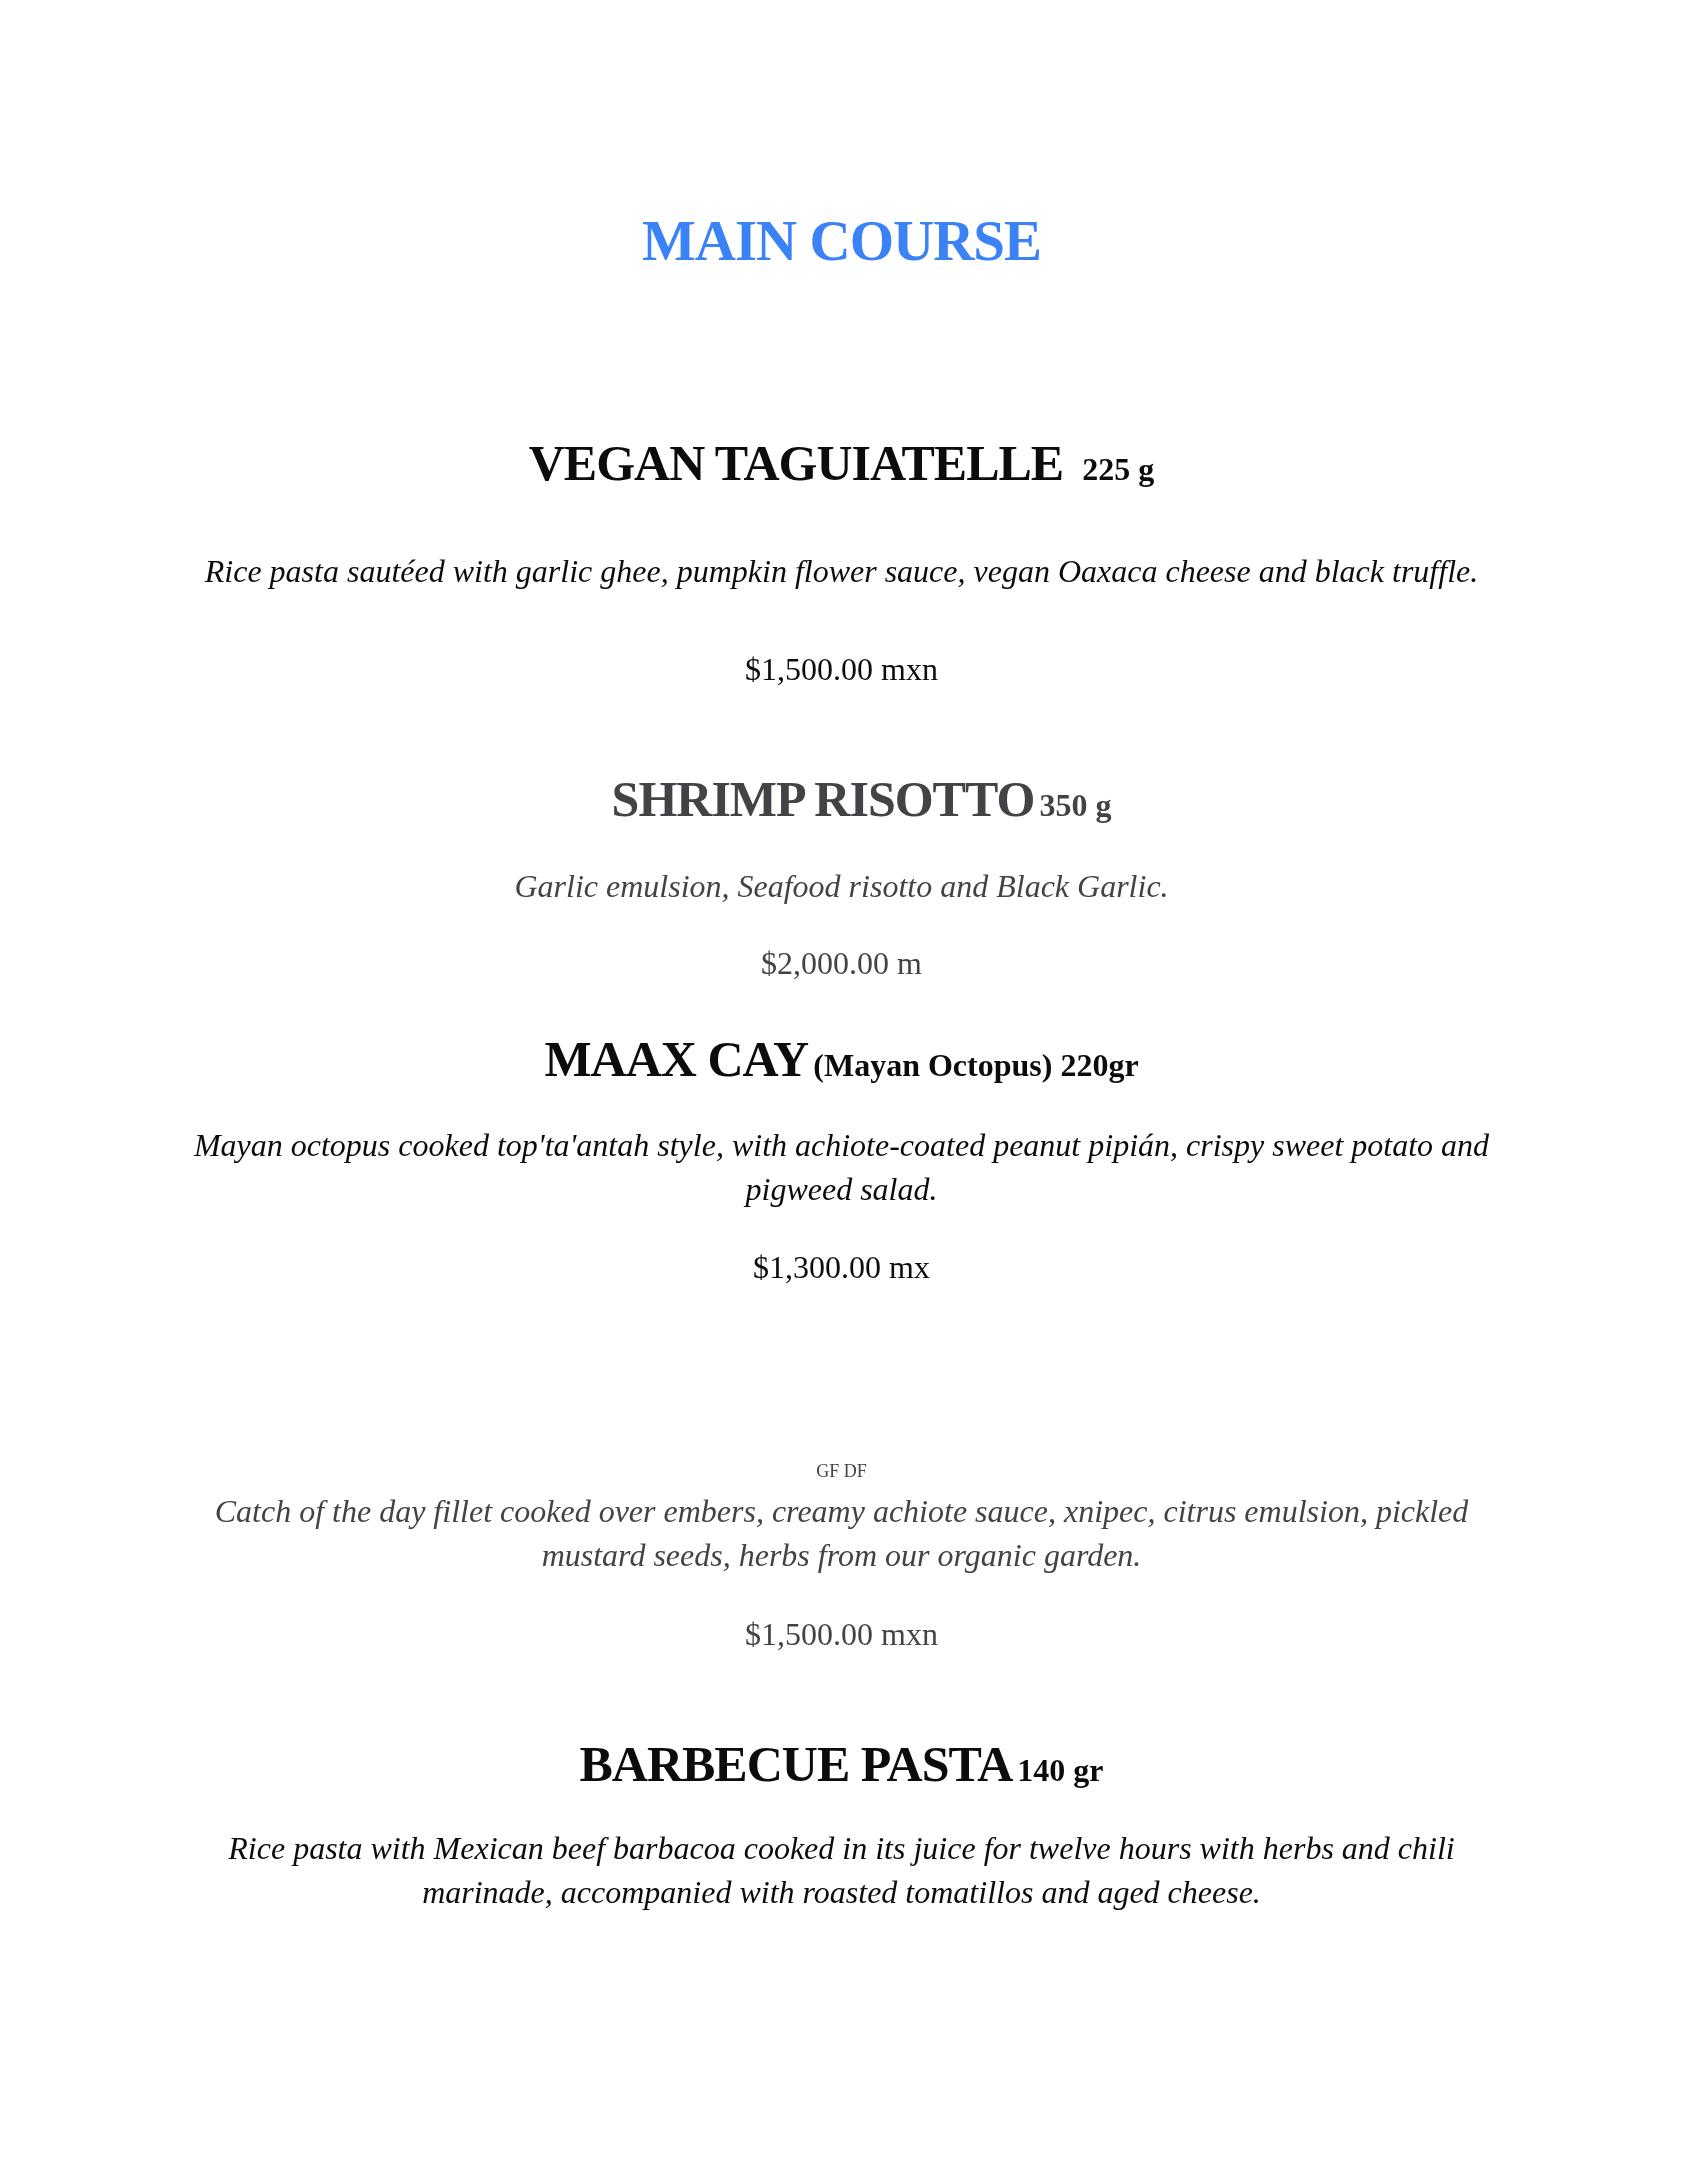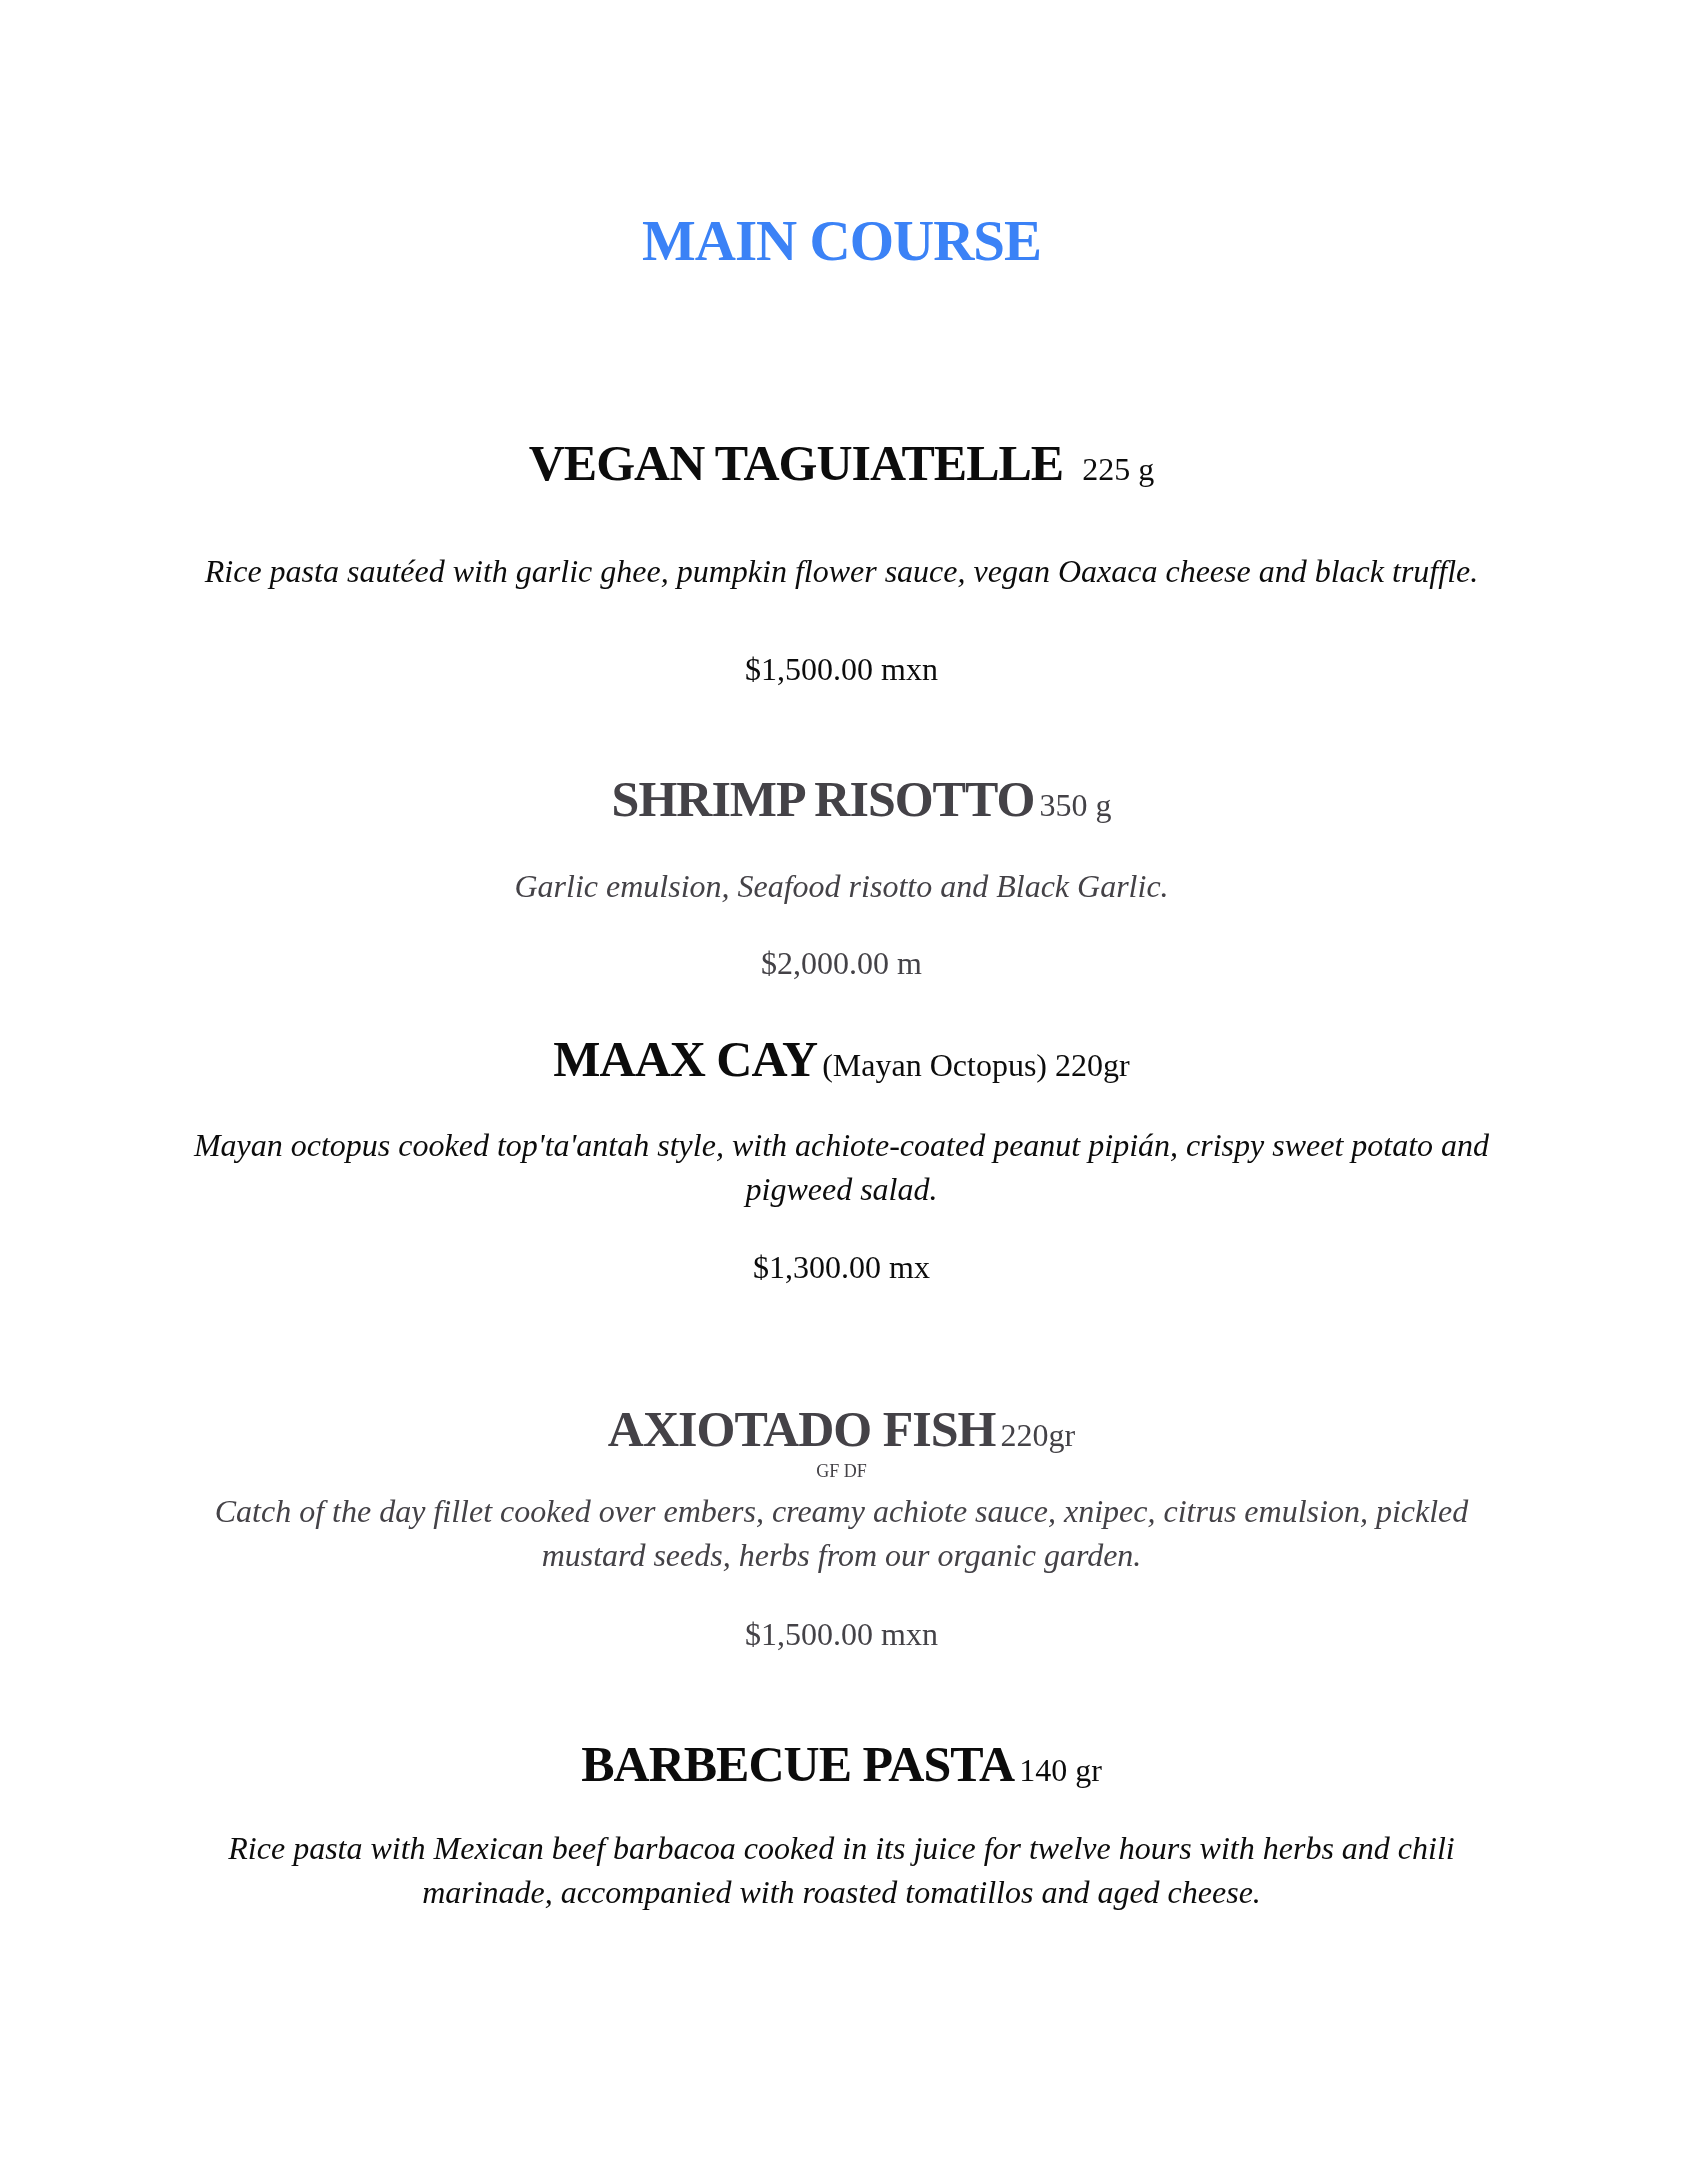--- a/index.html
+++ b/index.html
@@ -3,21 +3,21 @@
   <meta charset="utf-8">
   <style>
     html, body { margin: 0; padding: 0; background: #ffffff; }
     body { width: 1683px; height: 2178px; position: relative; overflow: hidden;
            font-family: "DejaVu Serif", "Liberation Serif", serif; }
     .page { position: absolute; left: 0; top: 0; width: 1683px; height: 2178px; }
     .center { position: absolute; left: 0; width: 1683px; text-align: center; white-space: nowrap; }
     .title { top: 208px; font-size: 57px; font-weight: bold; color: #3b82f6;
              font-family: "Liberation Serif", serif; letter-spacing: -1px; }
     .dish-name { font-family: "Liberation Serif", serif; font-weight: bold; font-size: 50px; letter-spacing: -1px; }
-    .dish-weight { font-family: "Liberation Serif", serif; font-weight: normal; font-size: 32px; letter-spacing: 0; }
+    .dish-weight { font-family: "Liberation Serif", serif; font-weight: bold; font-size: 32px; letter-spacing: 0; }
     .desc { font-family: "Liberation Serif", serif; font-style: italic; font-size: 32px; line-height: 44px; white-space: normal;
             left: 188px; width: 1307px; }
     .price { font-family: "Liberation Serif", serif; font-size: 32px; }
     .tags { font-family: "Liberation Serif", serif; font-size: 18px; }
     .black { color: #0c0c0c; }
     .gray { color: #444247; }
   </style>
 </head>
 <body>
 
@@ -39,24 +39,20 @@
   <div class="center desc gray" style="top:864px;">Garlic emulsion, Seafood risotto and Black Garlic.</div>
   <div class="center price gray" style="top:945px;">$2,000.00 m</div>
 
   <div class="center black" style="top:1030px;">
     <span class="dish-name">MAAX CAY</span>
     <span class="dish-weight">(Mayan Octopus) 220gr</span>
   </div>
   <div class="center desc black" style="top:1123px;">Mayan octopus cooked top'ta'antah style, with achiote-coated peanut pipián, crispy sweet potato and pigweed salad.</div>
   <div class="center price black" style="top:1249px;">$1,300.00 mx</div>
 
-  <div class="center gray" style="top:1400px;">
-    <span class="dish-name">AXIOTADO FISH</span>
-    <span class="dish-weight">220gr</span>
-  </div>
   <div class="center desc gray" style="top:1489px;">Catch of the day fillet cooked over embers, creamy achiote sauce, xnipec, citrus emulsion, pickled mustard seeds, herbs from our organic garden.</div>
   <div class="center tags gray" style="top:1461px;">GF DF</div>
   <div class="center price gray" style="top:1616px;">$1,500.00 mxn</div>
 
   <div class="center black" style="top:1735px;">
     <span class="dish-name">BARBECUE PASTA</span>
     <span class="dish-weight">140 gr</span>
   </div>
   <div class="center desc black" style="top:1826px;">Rice pasta  with Mexican beef barbacoa cooked in its juice for twelve hours with herbs and chili marinade, accompanied with roasted tomatillos and aged cheese.</div>
 

